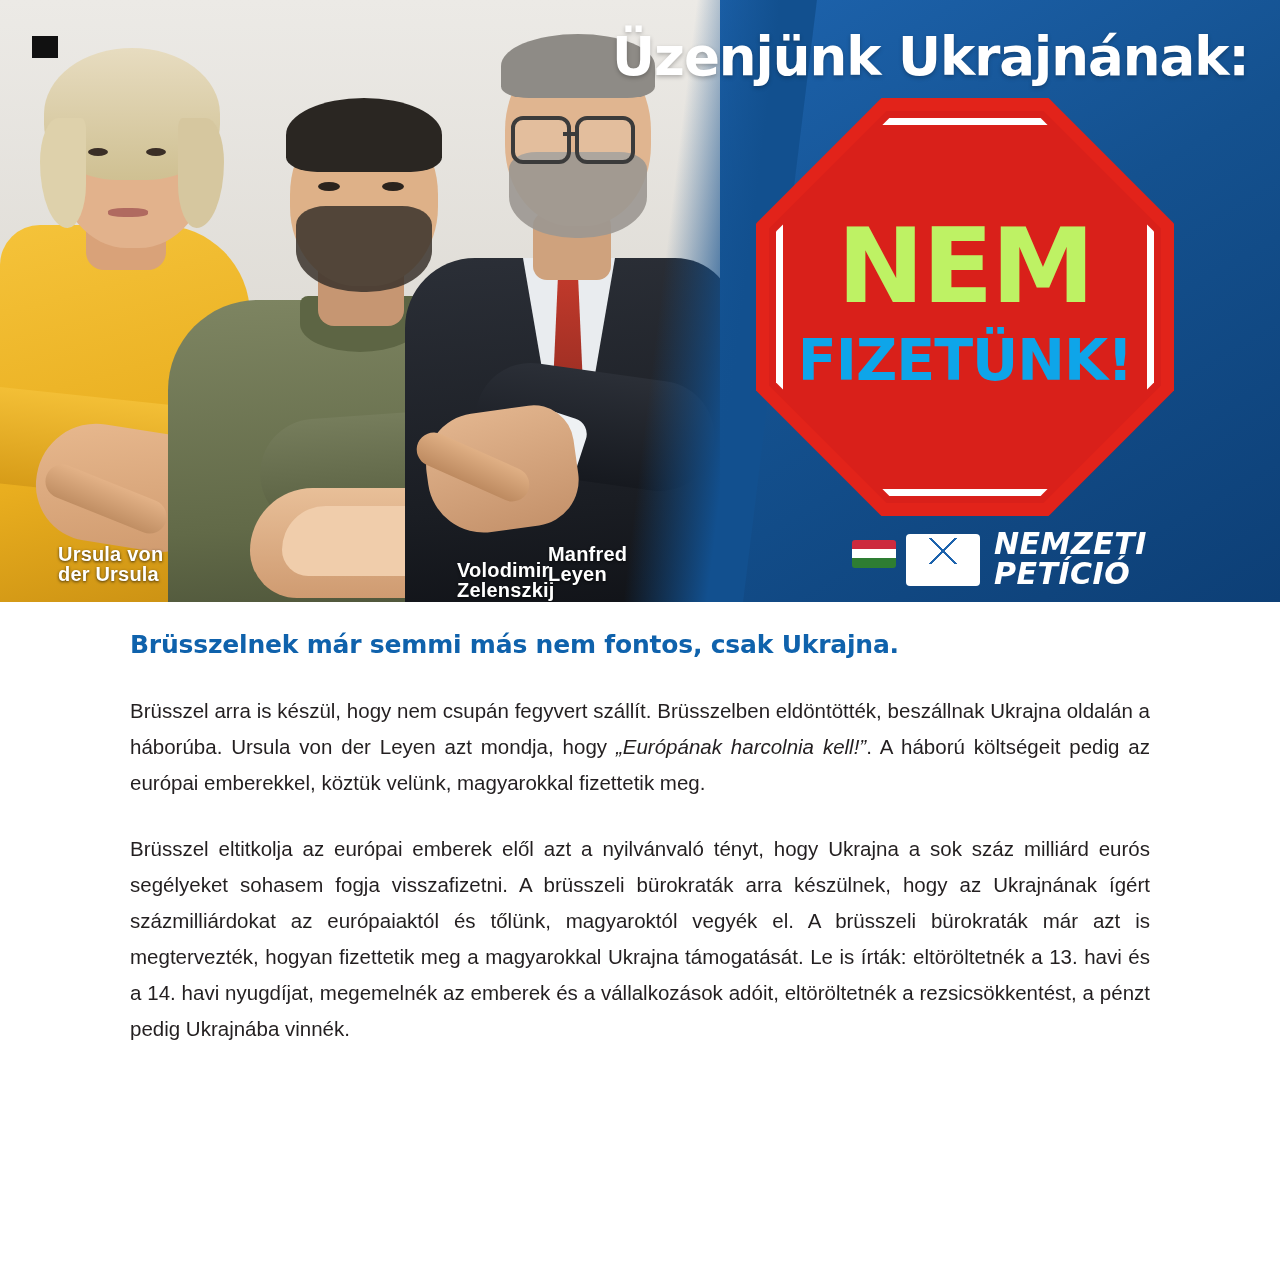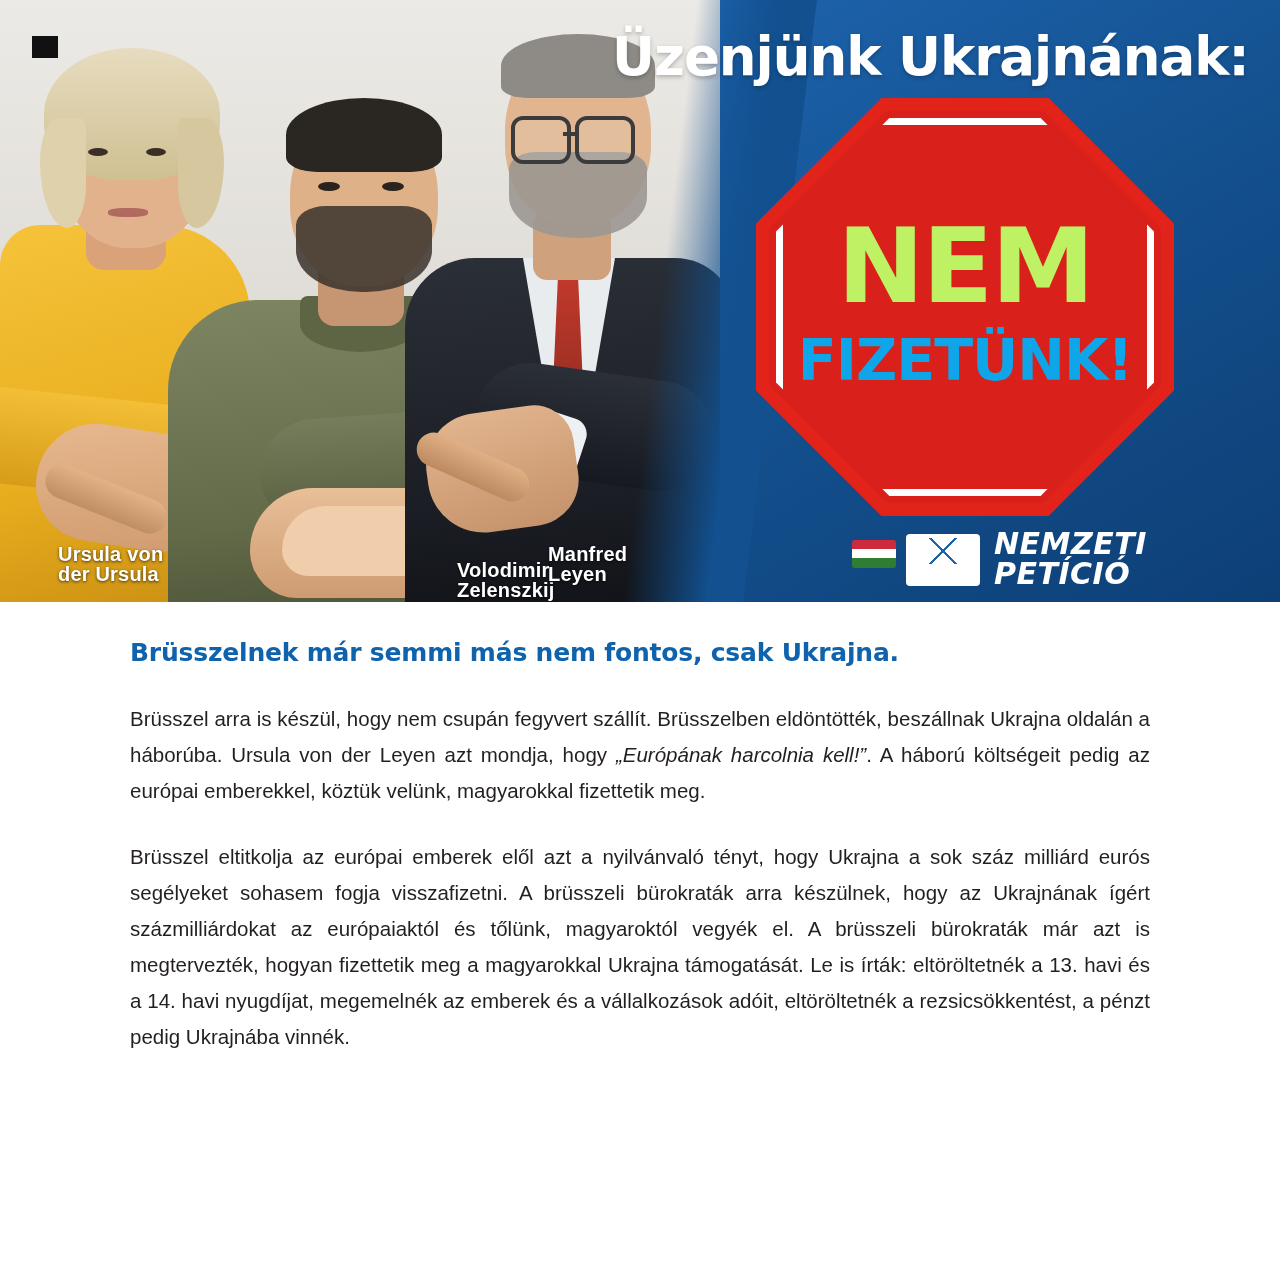--- a/index.html
+++ b/index.html
@@ -442,21 +442,21 @@
   .pet-text2 { top: 28px; font-size: 30px; }
 
   
   .article {
     position: absolute;
     left: 0; top: 602px;
     width: 1280px;
     padding: 0;
   }
   .art-inner {
-    margin: 8px auto;
+    margin: 0 auto;
     width: 1020px;
     padding-top: 28px;
   }
   .art-heading {
     color: #0f62ac;
     font-family: "DejaVu Sans", sans-serif;
     font-weight: 700;
     font-size: 25px;
     letter-spacing: -.2px;
     margin: 0 0 34px 0;

